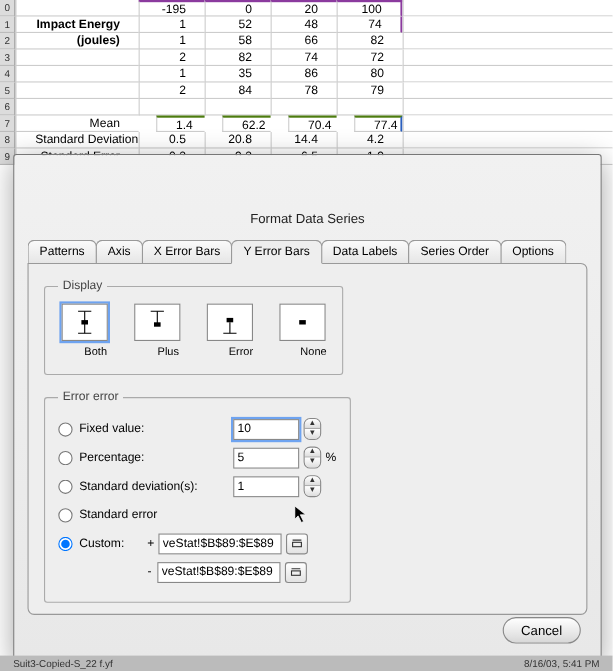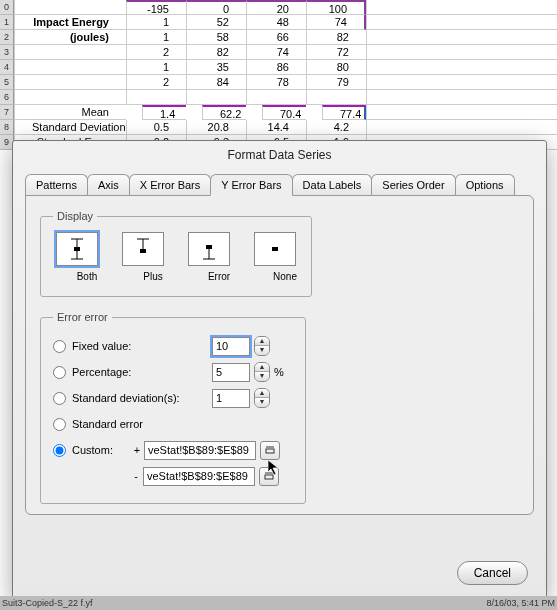--- a/index.html
+++ b/index.html
@@ -46,21 +46,21 @@
   .sheet .edgecell {
      border-left: 1px solid #ccc;
      border-bottom: 1px solid #ccc;
      background:#fff;
   }
   
   .purple-left { border-left: 2px solid #8b3a9e; }
   .purple-right { border-right: 2px solid #8b3a9e; }
   .purple-top { border-top: 2px solid #8b3a9e; }
   .purple-bottom { border-bottom: 2px solid #8b3a9e; }
-  .blue-top { border-top: 2px solid #a21caf; margin-left: 16px; }
+  .blue-top { border-top: 2px solid #4d7c0f; margin-left: 16px; }
   .blue-bottom { border-bottom: 2px solid #2a5fbf; }
   .blue-left { border-left: 2px solid #2a5fbf; }
   .blue-right { border-right: 2px solid #2a5fbf; }
 
   
   .dialog {
     position: absolute;
     left: 12px;
     top: 140px;
     width: 535px;
@@ -68,20 +68,21 @@
     background: linear-gradient(#f1f1f1, #e8e8e8);
     border: 1px solid #777;
     border-radius: 3px;
     box-shadow: 0 6px 25px rgba(0,0,0,.35);
   }
   .dialog-title {
     text-align: center;
     font-size: 12px;
     padding: 7px 0 12px;
     color: #222;
+    margin-top: 44px;
   }
   .tabs {
     display: flex;
     padding: 0 12px;
     gap: 0;
   }
   .tab {
     border: 1px solid #999;
     border-bottom: none;
     border-radius: 6px 6px 0 0;
@@ -131,21 +132,21 @@
     margin: 0 auto 4px;
     display:flex; align-items:center; justify-content:center;
   }
   .opt.selected .ic { box-shadow: 0 0 0 2px #6ea3f0; }
   .opt span { font-size:10px;margin-left:20px; }
 
   .row { display:flex; align-items:center; height:26px; }
   .row input[type=radio]{ margin-right:6px; }
   .row label{ width:140px; }
   .numbox {
-    width:38px; height:19px;
+    width:60px; height:19px;
     border:1px solid #888;
     background:#fff;
     padding:1px 3px;
     font-size:11px;
   }
   .numbox.hl { box-shadow: 0 0 0 2px #6ea3f0; }
   .spinner {
     display:inline-flex; flex-direction:column;
     margin-left:4px;
     border:1px solid #888; border-radius:6px; overflow:hidden;
@@ -185,21 +186,21 @@
   .btn.primary{
     background:linear-gradient(#9dc4ff,#4e8df0);
     color:#002;
     border-color:#3b6fca;
   }
   .footer {
     position:absolute; left:0; bottom:0; right:0;
     height:14px; background:#bbb;
     font-size:9px; color:#333;
     display:flex; justify-content:space-between;
-    padding:0 2px; align-items:center;margin-top:47px;
+    padding:0 12px; align-items:center;margin-top:47px;
   }
   .cursor {
     position:absolute;
     left:268px; top:460px;
     width:16px; height:16px;
     z-index:50;
     pointer-events:none;
   }
 </style>
 </head>

